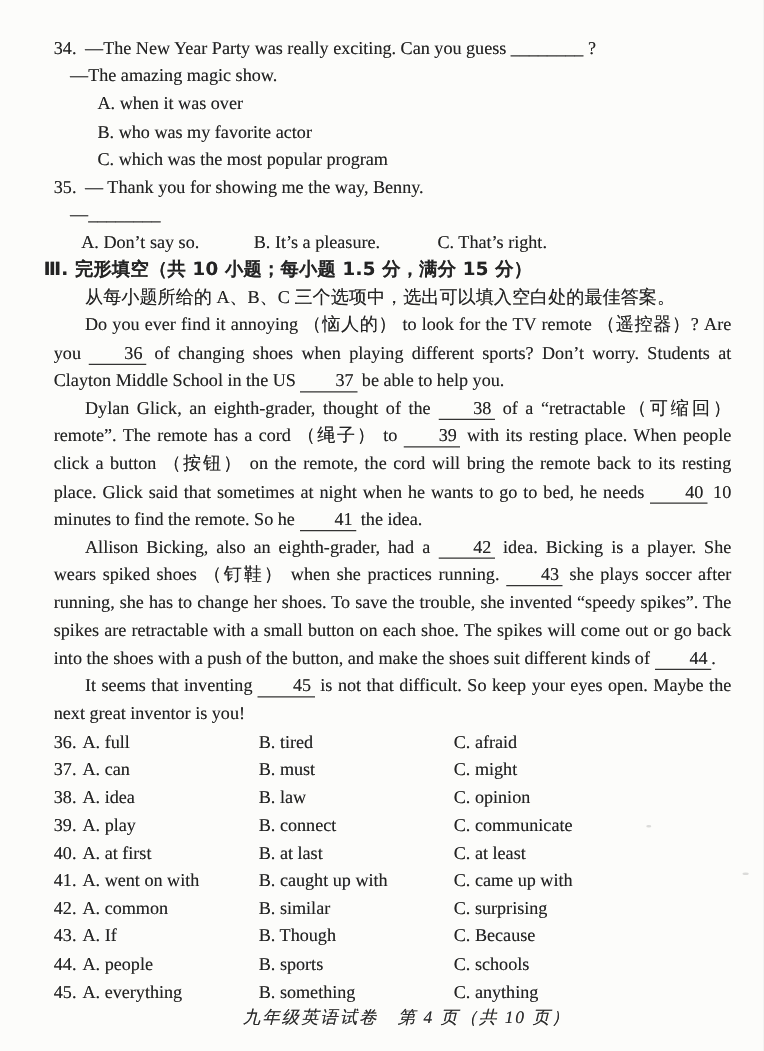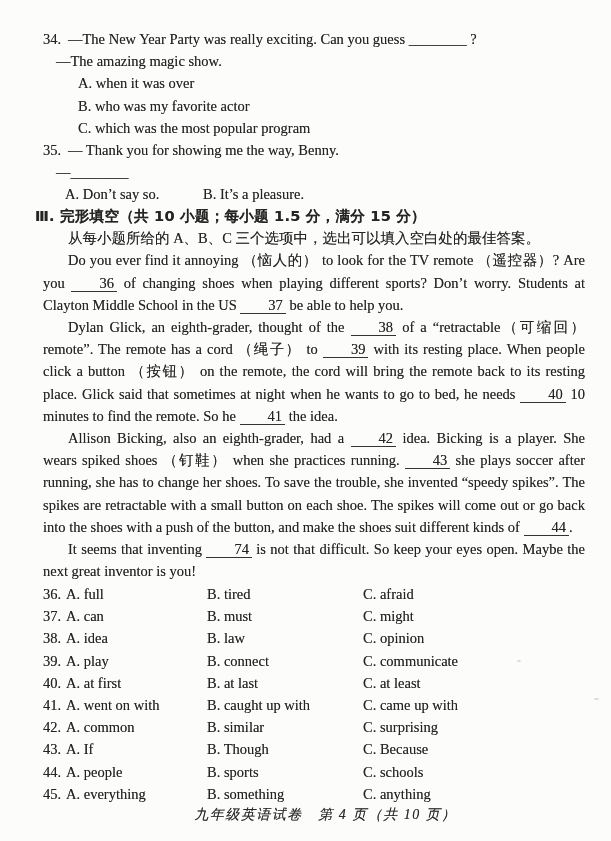--- a/index.html
+++ b/index.html
@@ -90,33 +90,34 @@
 
     <div>
       <div class="qline">
         <span class="qnum">35.</span>
         <span>— Thank you for showing me the way,  Benny.</span>
       </div>
       <div class="qcont">—________</div>
       <div class="opts-row">
         <span>A. Don’t say so.</span>
         <span>B. It’s a pleasure.</span>
+        <span>C. That’s right.</span>
       </div>
     </div>
 
   </div>
 
   <div class="sec" id="sec-cloze">
     <div class="cloze-heading">Ⅲ. 完形填空（共 10 小题；每小题 1.5 分，满分 15 分）</div>
     <div class="cloze-instruction">从每小题所给的 A、B、C 三个选项中，选出可以填入空白处的最佳答案。</div>
     <div id="cloze-passage">
         <div class="para">Do you ever find it annoying （恼人的） to look for the TV remote （遥控器）? Are you <span class="blank">36</span> of changing shoes when playing different sports? Don’t worry. Students at Clayton Middle School in the US <span class="blank">37</span> be able to help you.</div>
         <div class="para">Dylan Glick, an eighth-grader, thought of the <span class="blank">38</span> of a “retractable（可缩回） remote”. The remote has a cord （绳子） to <span class="blank">39</span> with its resting place. When people click a button （按钮） on the remote, the cord will bring the remote back to its resting place. Glick said that sometimes at night when he wants to go to bed, he needs <span class="blank">40</span> 10 minutes to find the remote. So he <span class="blank">41</span> the idea.</div>
         <div class="para">Allison Bicking, also an eighth-grader, had a <span class="blank">42</span> idea. Bicking is a player. She wears spiked shoes （钉鞋） when she practices running. <span class="blank">43</span> she plays soccer after running, she has to change her shoes. To save the trouble, she invented “speedy spikes”. The spikes are retractable with a small button on each shoe. The spikes will come out or go back into the shoes with a push of the button, and make the shoes suit different kinds of <span class="blank">44</span>.</div>
-        <div class="para">It seems that inventing <span class="blank">74</span> is not that difficult. So keep your eyes open. Maybe the next great inventor is you!</div>
+        <div class="para">It seems that inventing <span class="blank">45</span> is not that difficult. So keep your eyes open. Maybe the next great inventor is you!</div>
       </div>
   </div>
 
   <div class="sec" id="sec-rows">
       <div class="opt-grid-row">
         <span><span class="row-num">36.</span>A. full</span>
         <span>B. tired</span>
         <span>C. afraid</span>
       </div>
       <div class="opt-grid-row">

